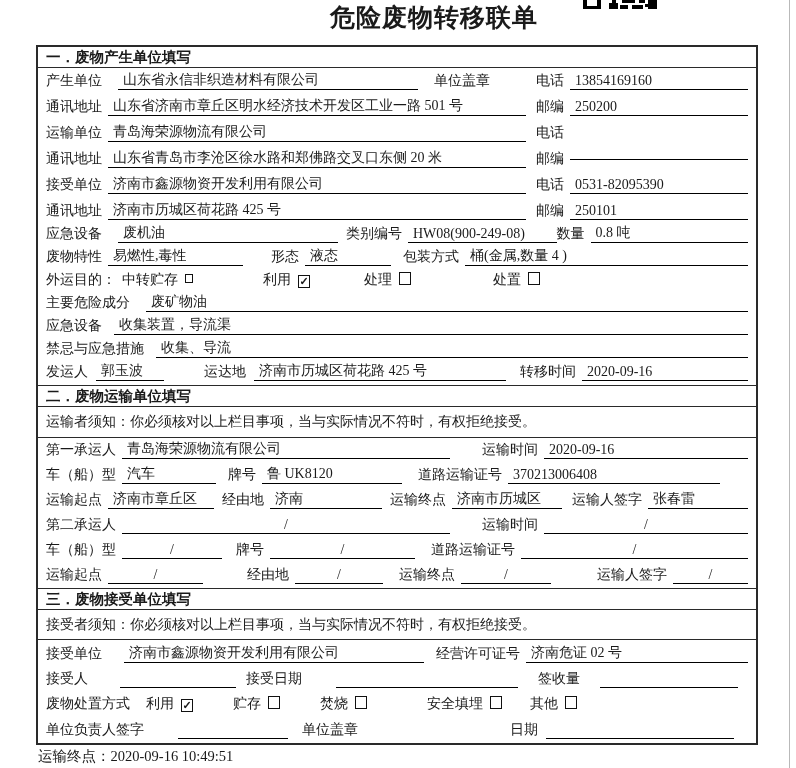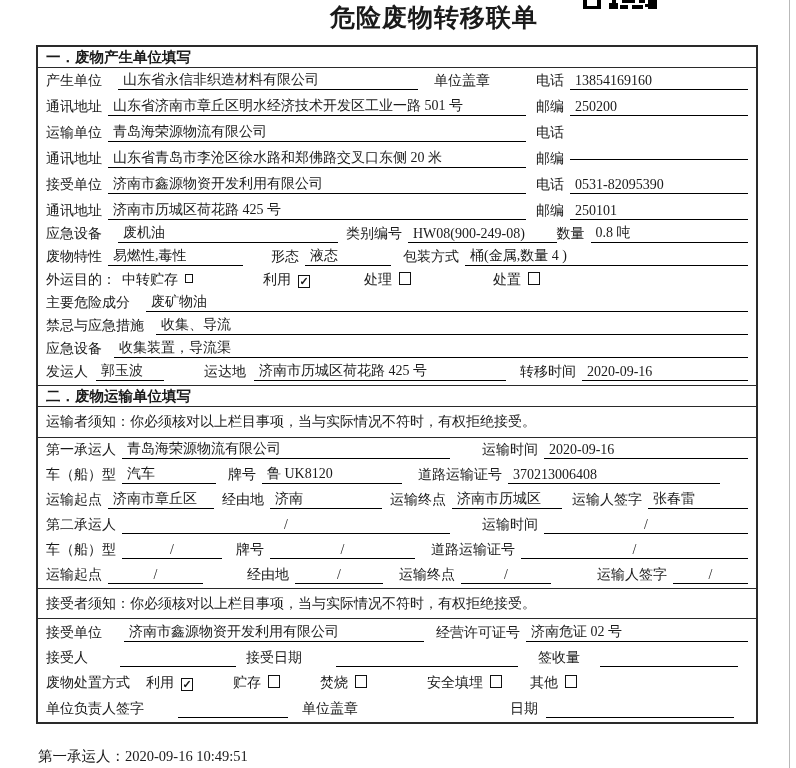--- a/index.html
+++ b/index.html
@@ -147,27 +147,27 @@
       <span class="opt" style="margin-left:54px"><span>处理</span><span class="cb"></span></span>
       <span class="opt" style="margin-left:82px"><span>处置</span><span class="cb"></span></span>
     </div>
 
     <div class="r h23">
       <span class="lbl">主要危险成分</span>
       <span class="u grow" style="margin-left:16px">废矿物油</span>
     </div>
 
     <div class="r h23">
+      <span class="lbl">应急设备</span>
+      <span class="u grow" style="margin-left:12px">收集装置，导流渠</span>
+    </div>
+
+    <div class="r h23">
       <span class="lbl">禁忌与应急措施</span>
       <span class="u grow" style="margin-left:12px">收集、导流</span>
-    </div>
-
-    <div class="r h23">
-      <span class="lbl">应急设备</span>
-      <span class="u grow" style="margin-left:12px">收集装置，导流渠</span>
     </div>
 
     <div class="r h23">
       <span class="lbl">发运人</span>
       <span class="u" style="width:68px;margin-left:8px">郭玉波</span>
       <span class="lbl" style="margin-left:40px">运达地</span>
       <span class="u" style="width:252px;margin-left:8px">济南市历城区荷花路 425 号</span>
       <span class="lbl" style="margin-left:14px">转移时间</span>
       <span class="u grow" style="margin-left:6px">2020-09-16</span>
     </div>
@@ -226,20 +226,21 @@
       <span class="lbl" style="margin-left:44px">经由地</span>
       <span class="u c" style="width:88px;margin-left:6px">/</span>
       <span class="lbl" style="margin-left:16px">运输终点</span>
       <span class="u c" style="width:90px;margin-left:6px">/</span>
       <span class="lbl" style="margin-left:46px">运输人签字</span>
       <span class="u grow c" style="margin-left:6px">/</span>
     </div>
   </div>
 
   <div class="sec">
+    <div class="sec-title">三．废物接受单位填写</div>
     <div class="notice" style="height:30px">接受者须知：你必须核对以上栏目事项，当与实际情况不符时，有权拒绝接受。</div>
 
     <div class="r h27">
       <span class="lbl">接受单位</span>
       <span class="u" style="width:300px;margin-left:22px">济南市鑫源物资开发利用有限公司</span>
       <span class="lbl" style="margin-left:12px">经营许可证号</span>
       <span class="u grow" style="margin-left:6px">济南危证 02 号</span>
     </div>
 
     <div class="r h25">
@@ -263,13 +264,13 @@
     <div class="r h26">
       <span class="lbl">单位负责人签字</span>
       <span class="u" style="width:110px;margin-left:34px"></span>
       <span class="lbl" style="margin-left:14px">单位盖章</span>
       <span class="lbl" style="margin-left:152px">日期</span>
       <span class="u grow" style="margin-left:8px;margin-right:14px"></span>
     </div>
   </div>
 </div>
 
-<div class="footer"><span>第一承运人：</span><span>2020-09-16 10:49:51</span></div>
+<div class="footer"><span>运输终点：</span><span>2020-09-16 10:49:51</span></div>
 
 </body></html>

